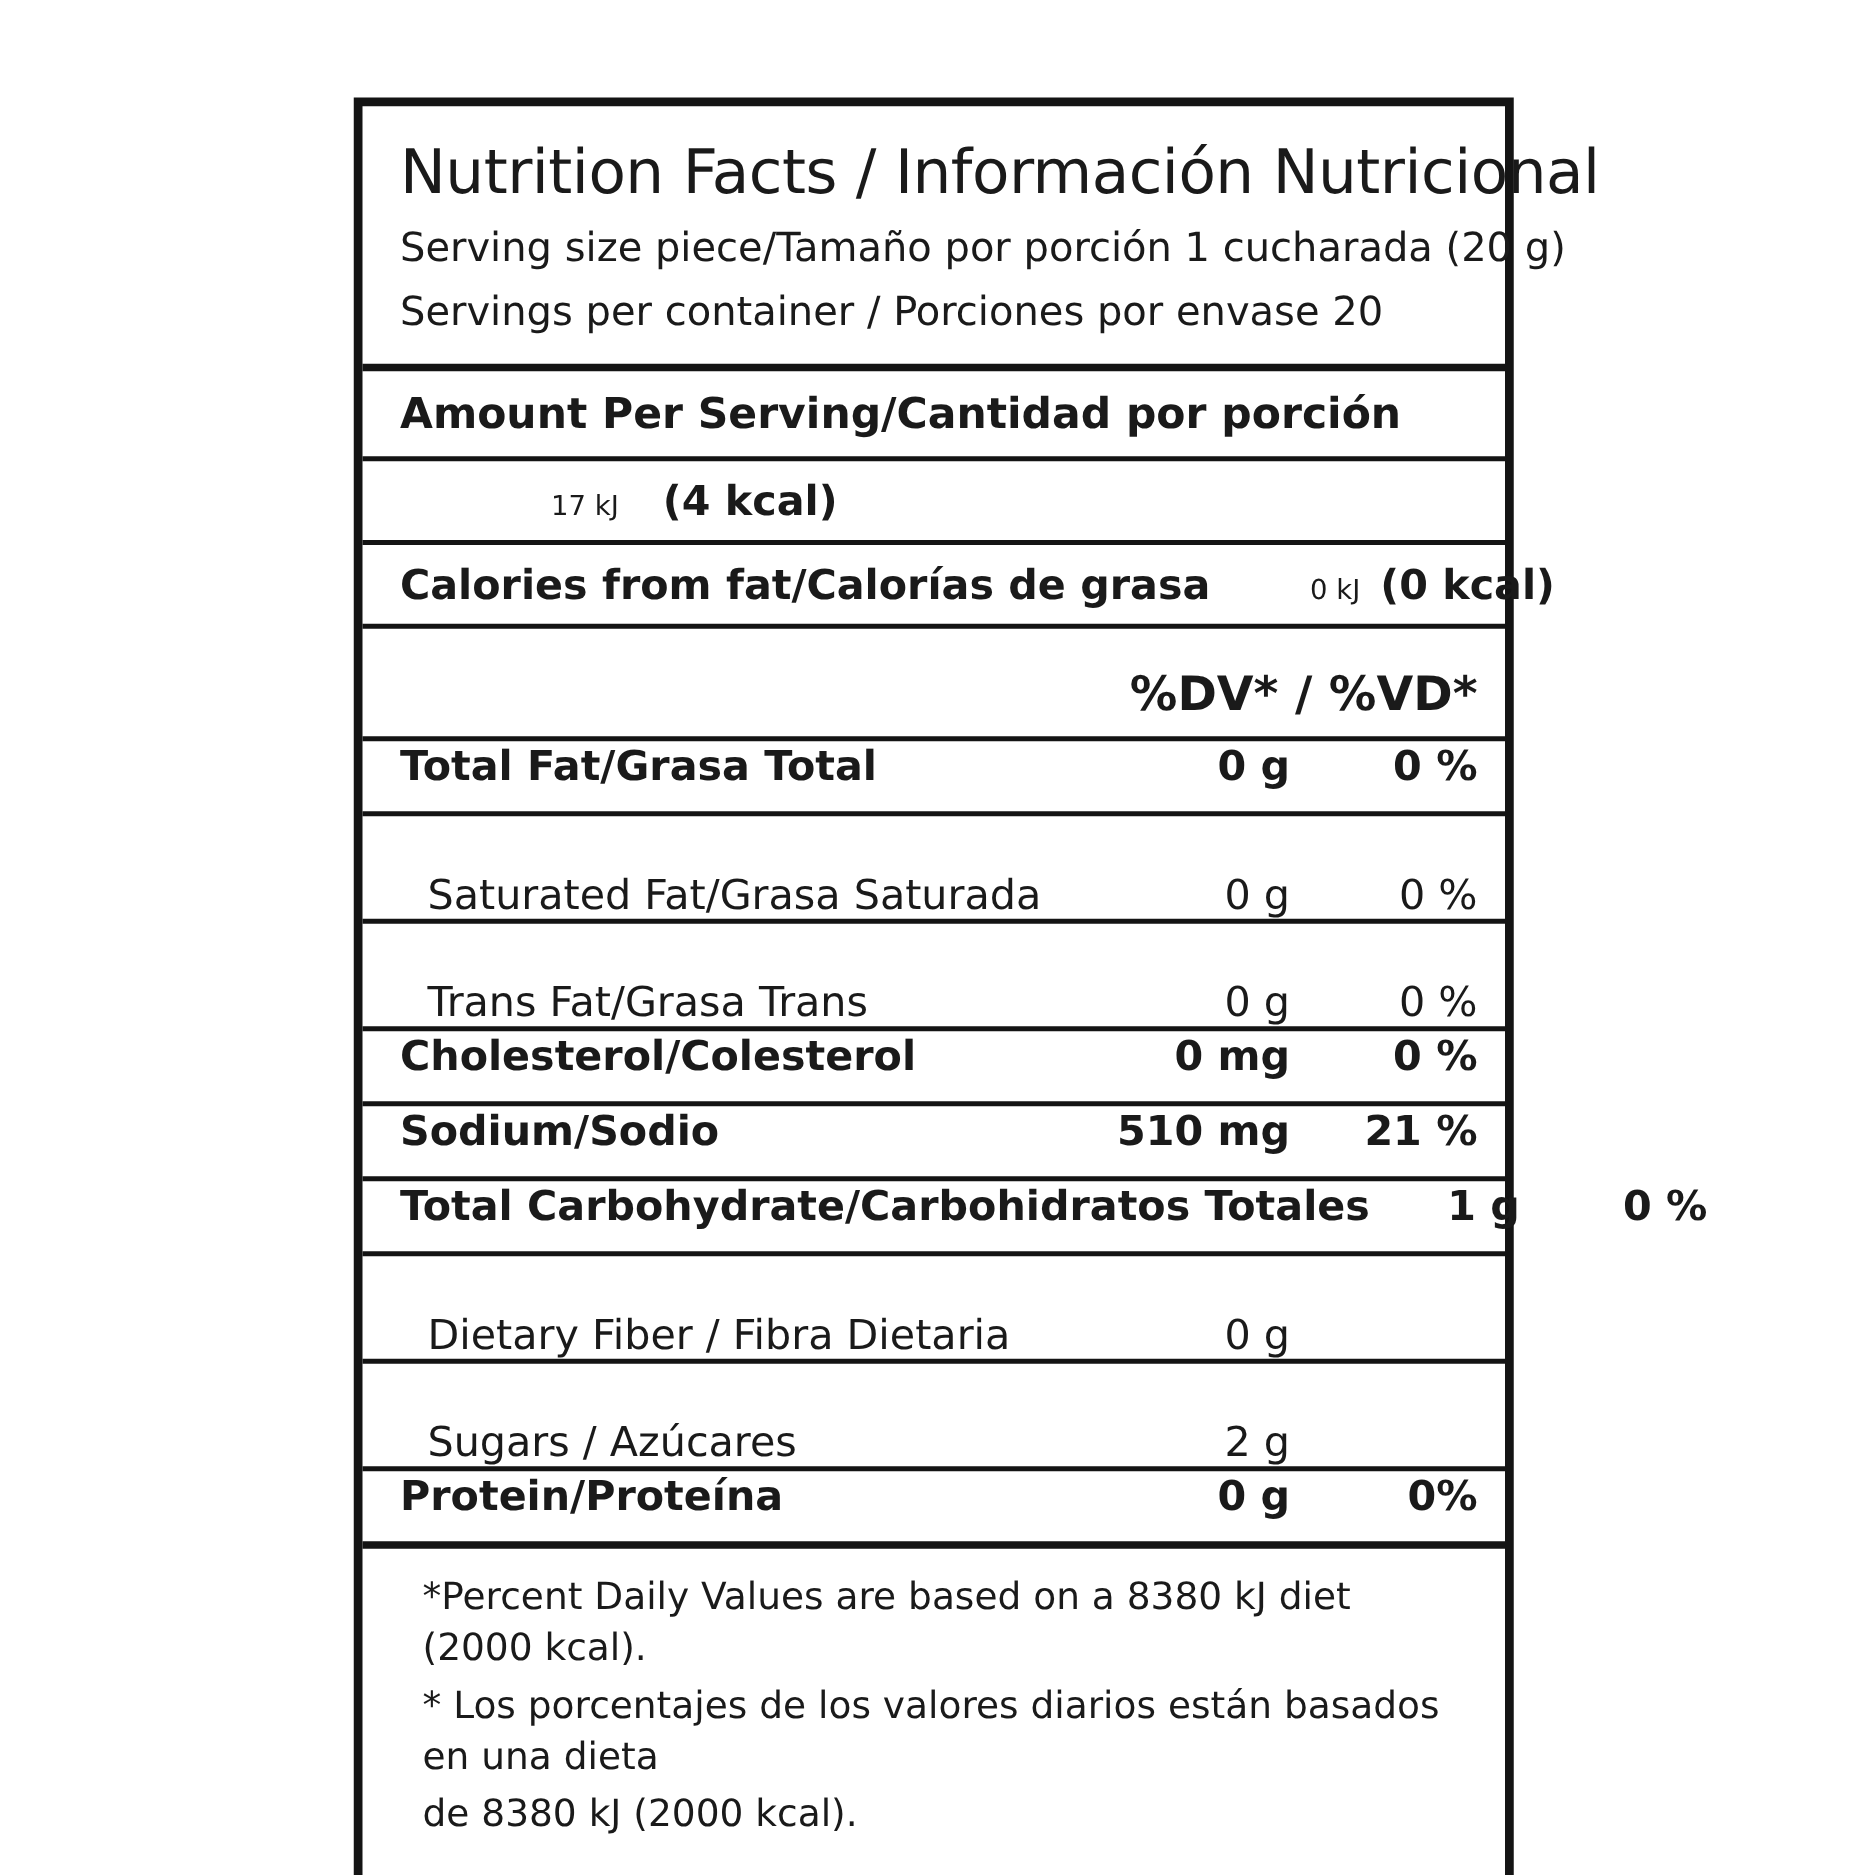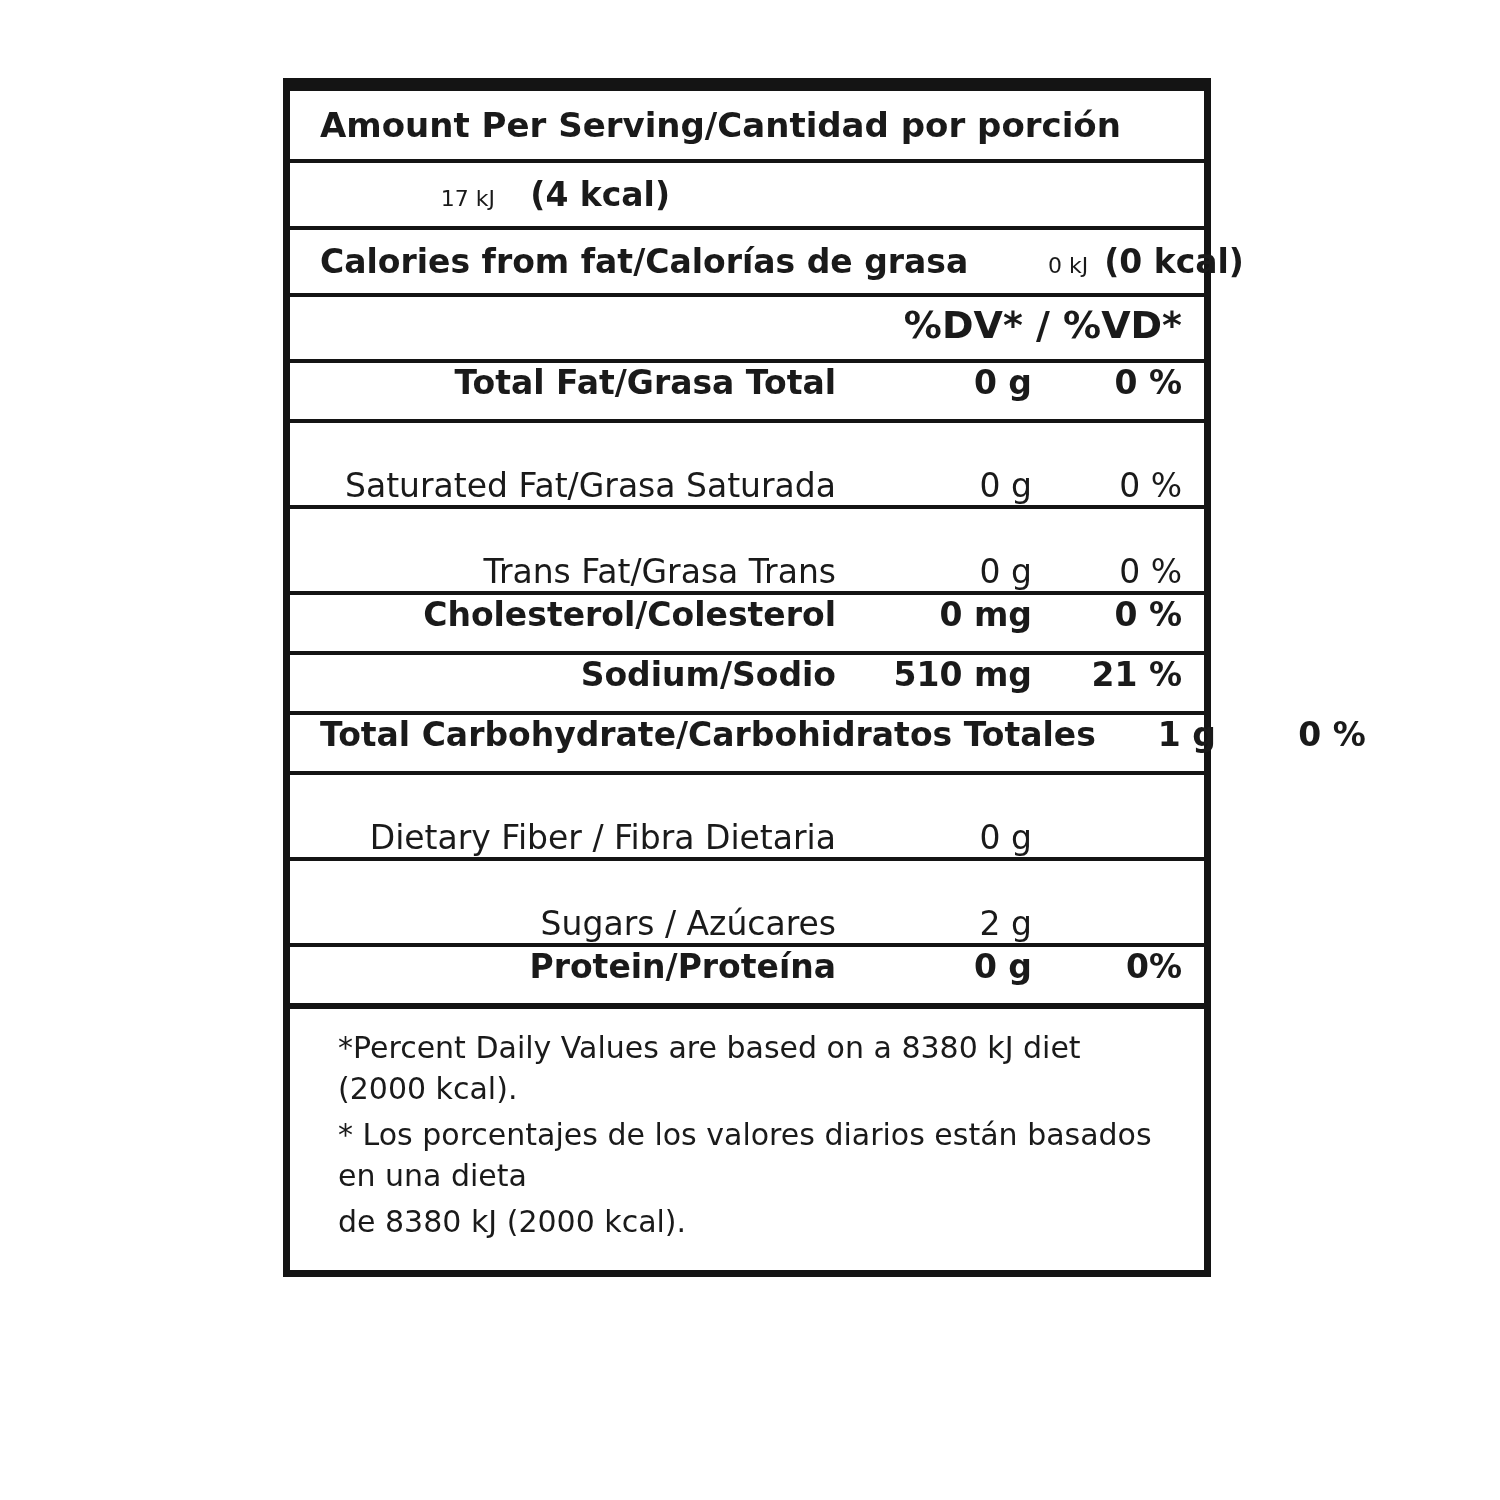--- a/index.html
+++ b/index.html
@@ -60,21 +60,20 @@
     align-items: baseline;
     padding: 0 22px 0 30px;
     box-sizing: border-box;
     min-height: 56px;
   }
   .row .nm {
     flex: 1 1 auto;
     font-size: 33px;
     line-height: 1.15;
     white-space: nowrap;
-    text-align: right;
   }
   .row .amt {
     flex: 0 0 auto;
     width: 196px;
     text-align: right;
     font-size: 33px;
     white-space: nowrap;
   }
   .row .dv {
     flex: 0 0 auto;
@@ -104,41 +103,46 @@
   .cal-row .v2 { flex: 0 0 auto; width: 175px; text-align: right; font-size: 33px; white-space: nowrap; font-weight: bold; }
 
   .cal-row.fat .nm { flex: 1 1 auto; font-weight: bold; }
   .cal-row.fat .v1 { width: 120px; }
   .cal-row.fat .v2 { width: 185px; text-align: left; padding-left: 16px; }
 
   .dv-hdr {
     text-align: right;
     font-size: 38px;
     font-weight: bold;
-    padding: 6px 22px 12px 0;
+    padding: 30px 22px 12px 0;
     white-space: nowrap;
   }
 
   
   .row.carb .nm { flex: 1 1 auto; }
   .row.carb .amt { width: 120px; }
   .row.carb .dv { width: 150px; }
 
   .footnote {
     padding: 18px 26px 24px 30px;
     font-size: 30px;
     line-height: 1.38;
   }
   .footnote p { margin: 0 0 4px 18px; }
 </style>
 </head>
 <body>
 
 <div class="label-panel">
 
+  <div class="sec">
+    <div class="title">Nutrition Facts / Información Nutricional</div>
+    <div class="serving-line">Serving size piece/Tamaño por porción 1 cucharada (20 g)</div>
+    <div class="serving-line second">Servings per container  / Porciones por envase 20</div>
+  </div>
 
   <div class="rule-med"></div>
 
   <div class="amount-hdr">Amount Per Serving/Cantidad por porción</div>
 
   <div class="rule-thin"></div>
 
   <div class="cal-row">
     <span class="v1">17 kJ</span>
     <span class="v2">(4 kcal)</span>

